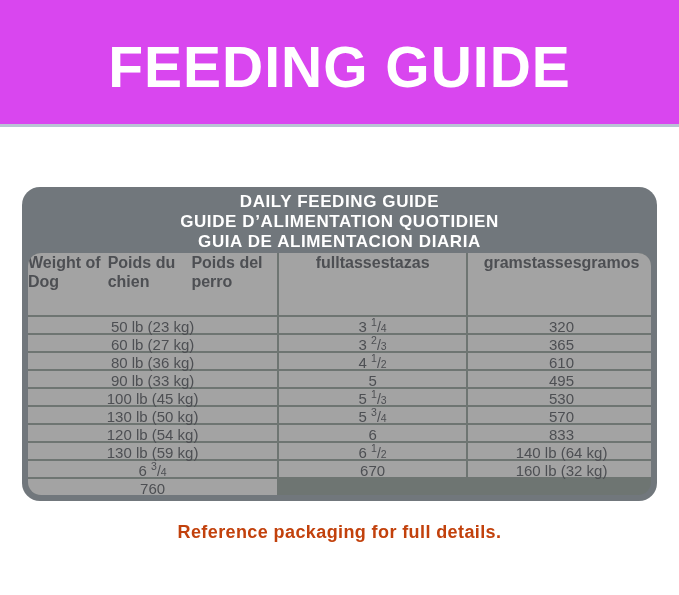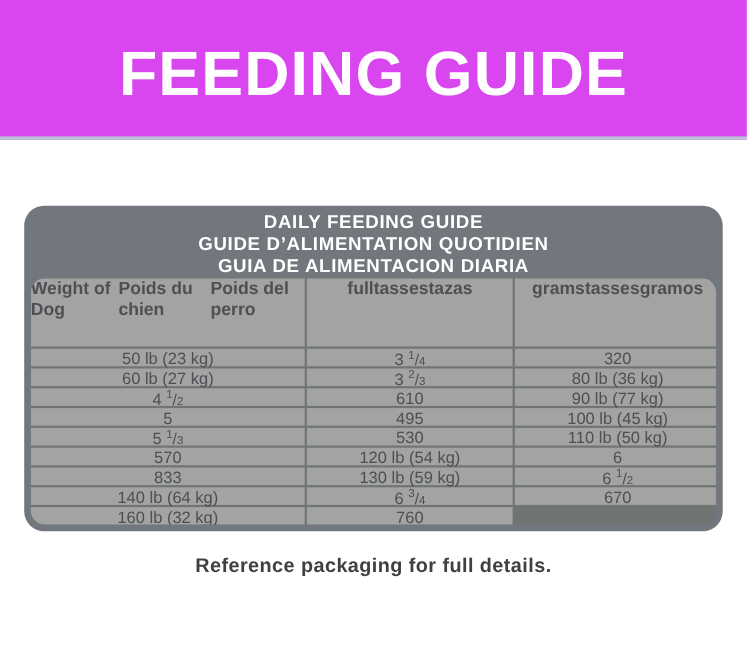--- a/index.html
+++ b/index.html
@@ -69,21 +69,21 @@
   sup.fnum { font-size: 10.5px; vertical-align: super; line-height: 0; }
   span.fden { font-size: 10.5px; vertical-align: baseline; line-height: 0; }
   span.fslash { font-size: 14px; }
 
   .footer-note {
     margin-top: 21px;
     text-align: center;
     font-size: 18px;
     font-weight: bold;
     letter-spacing: 0.4px;
-    color: #404040;
+    color: #c2410c;
   }
 </style>
 </head>
 <body>
 
 <div class="banner">
   <div class="banner-title">FEEDING GUIDE</div>
 </div>
 
 <div class="table-frame">
@@ -118,48 +118,54 @@
         <div class="cell data">
           <span class="val">320</span>
         </div>
         <div class="cell data">
           <span class="val">60 lb (27 kg)</span>
         </div>
         <div class="cell data">
           <span class="val">3 <sup class="fnum">2</sup><span class="fslash">/</span><span class="fden">3</span></span>
         </div>
         <div class="cell data">
+          <span class="val">365</span>
+        </div>
+        <div class="cell data">
           <span class="val">80 lb (36 kg)</span>
         </div>
         <div class="cell data">
           <span class="val">4 <sup class="fnum">1</sup><span class="fslash">/</span><span class="fden">2</span></span>
         </div>
         <div class="cell data">
           <span class="val">610</span>
         </div>
         <div class="cell data">
-          <span class="val">90 lb (77 kg)</span>
+          <span class="val">90 lb (33 kg)</span>
         </div>
         <div class="cell data">
           <span class="val">5</span>
         </div>
         <div class="cell data">
           <span class="val">495</span>
         </div>
         <div class="cell data">
           <span class="val">100 lb (45 kg)</span>
         </div>
         <div class="cell data">
           <span class="val">5 <sup class="fnum">1</sup><span class="fslash">/</span><span class="fden">3</span></span>
         </div>
         <div class="cell data">
           <span class="val">530</span>
         </div>
         <div class="cell data">
-          <span class="val">110 lb (50 kg)</span>
+          <span class="val">130 lb (50 kg)</span>
+        </div>
+        <div class="cell data">
+          <span class="val">5 <sup class="fnum">3</sup><span class="fslash">/</span><span class="fden">4</span></span>
         </div>
         <div class="cell data">
           <span class="val">570</span>
         </div>
         <div class="cell data">
           <span class="val">120 lb (54 kg)</span>
         </div>
         <div class="cell data">
           <span class="val">6</span>
         </div>

